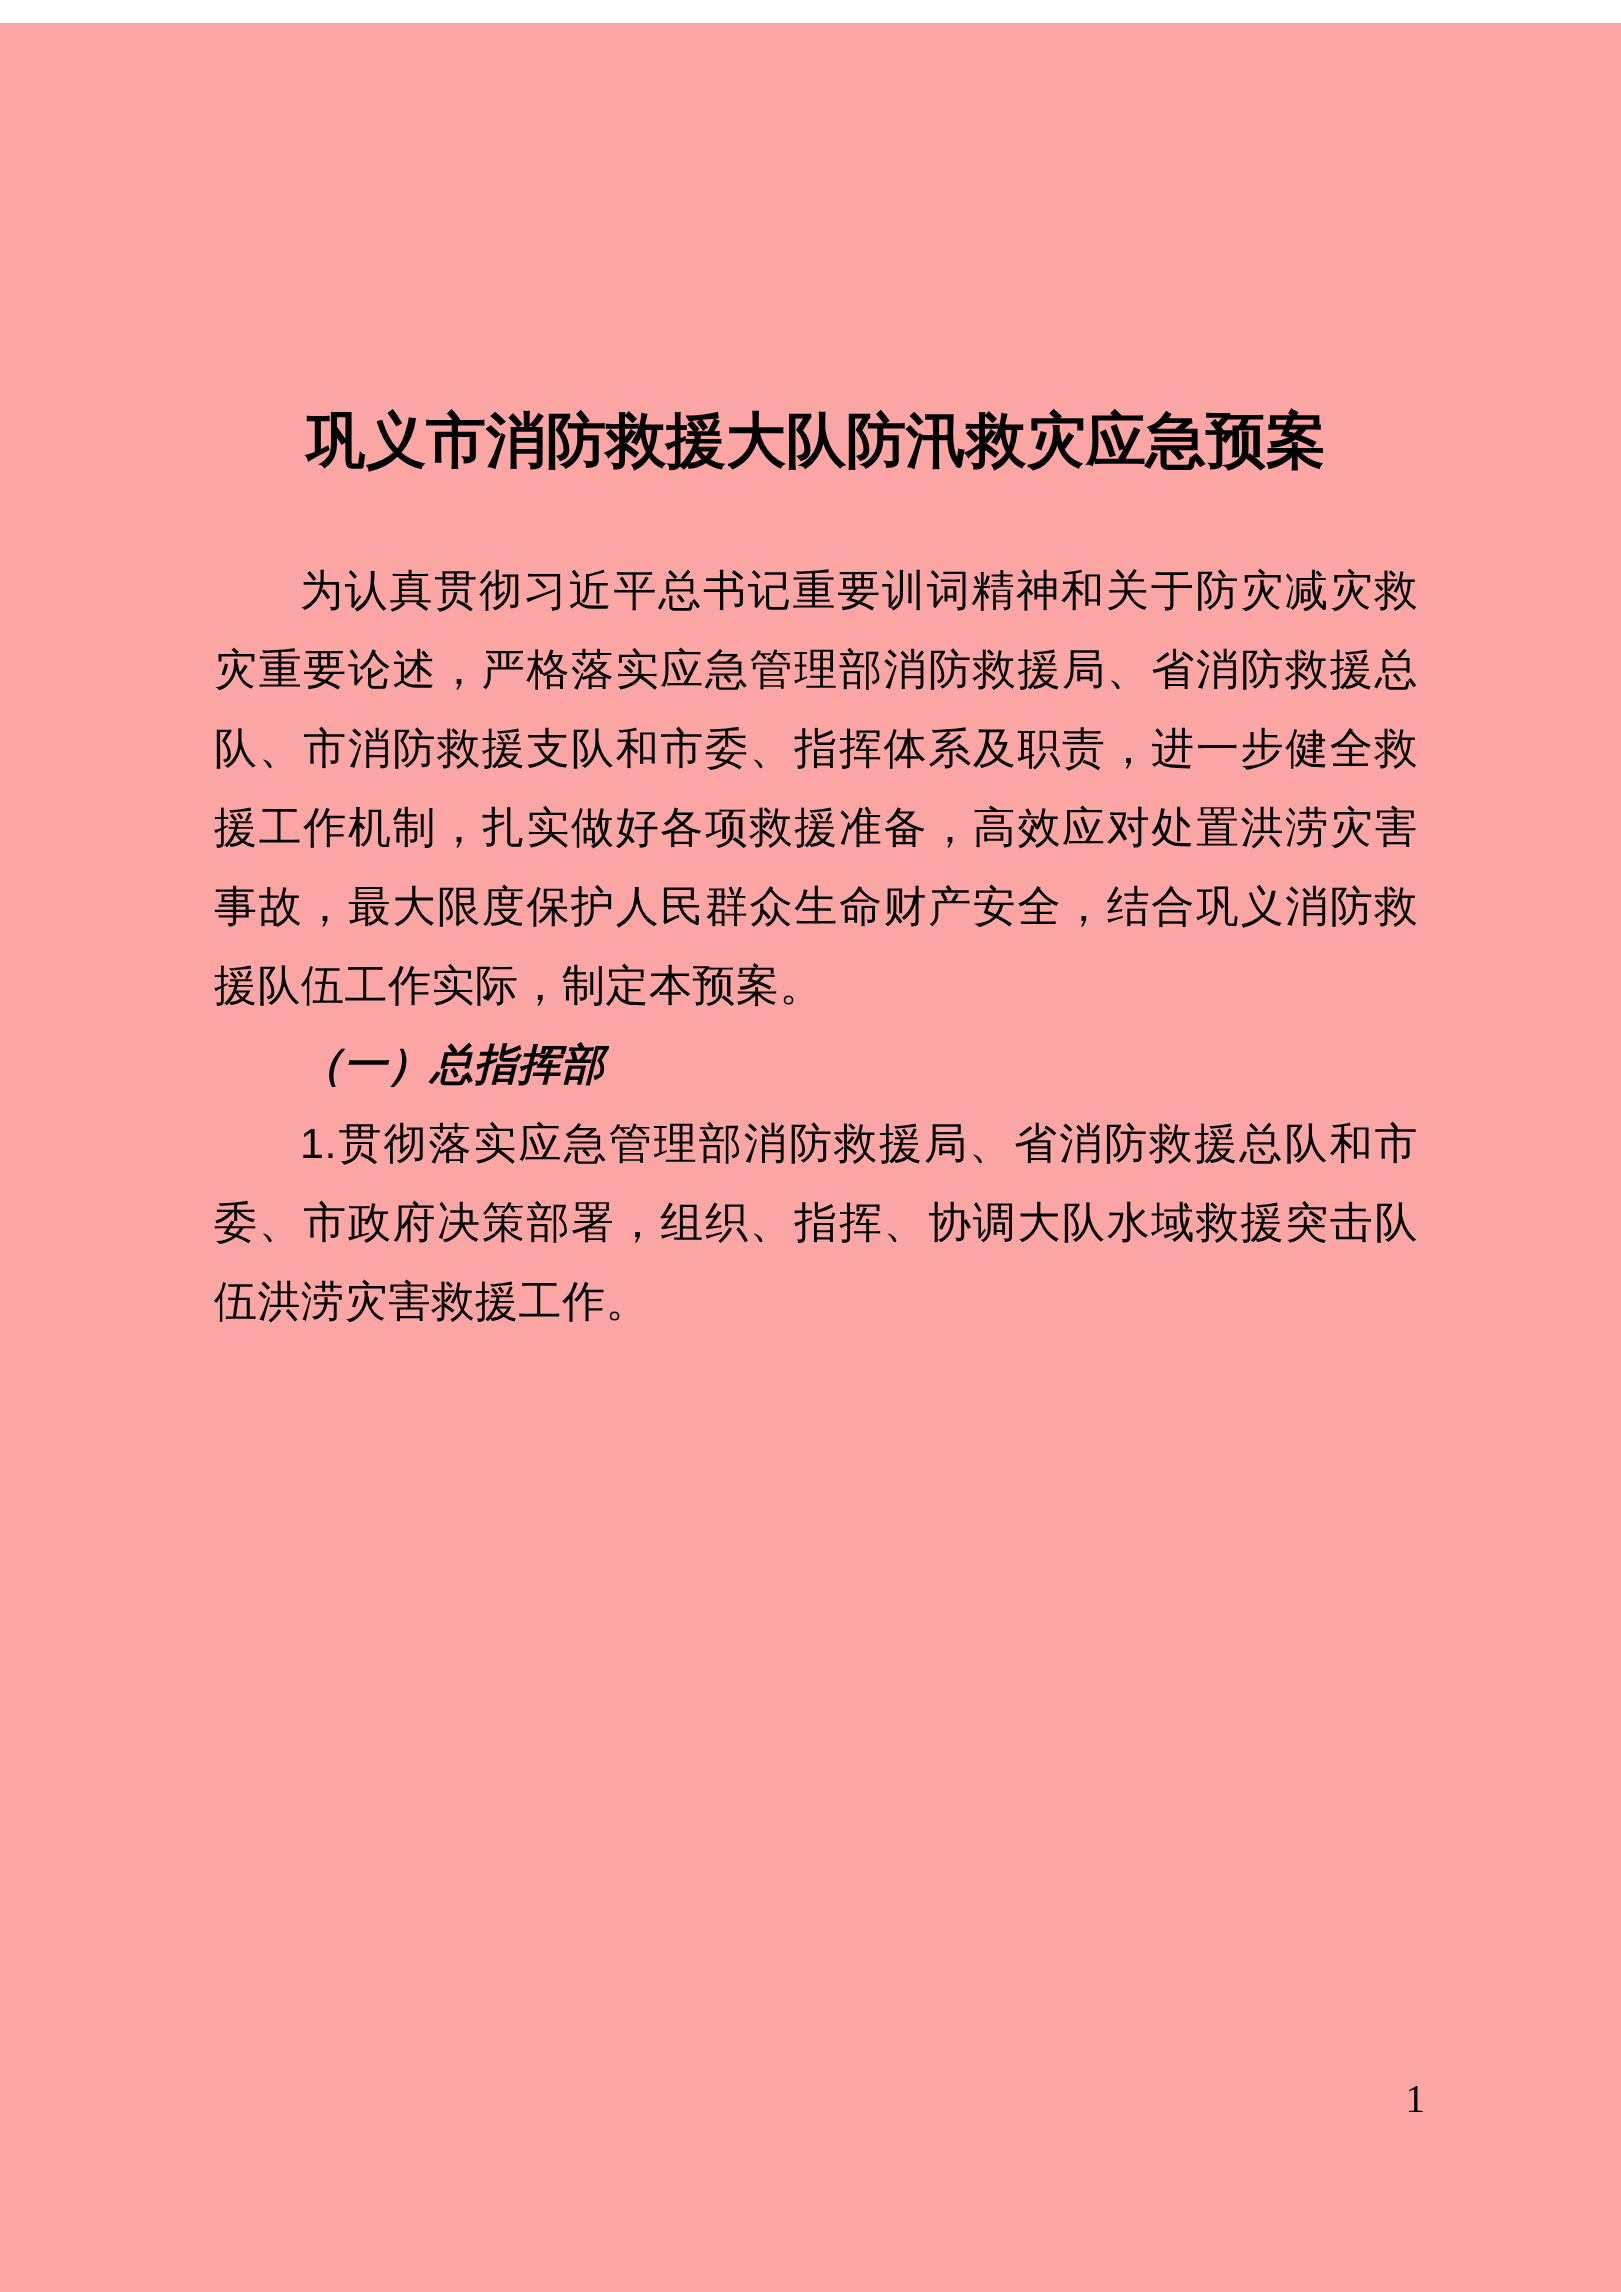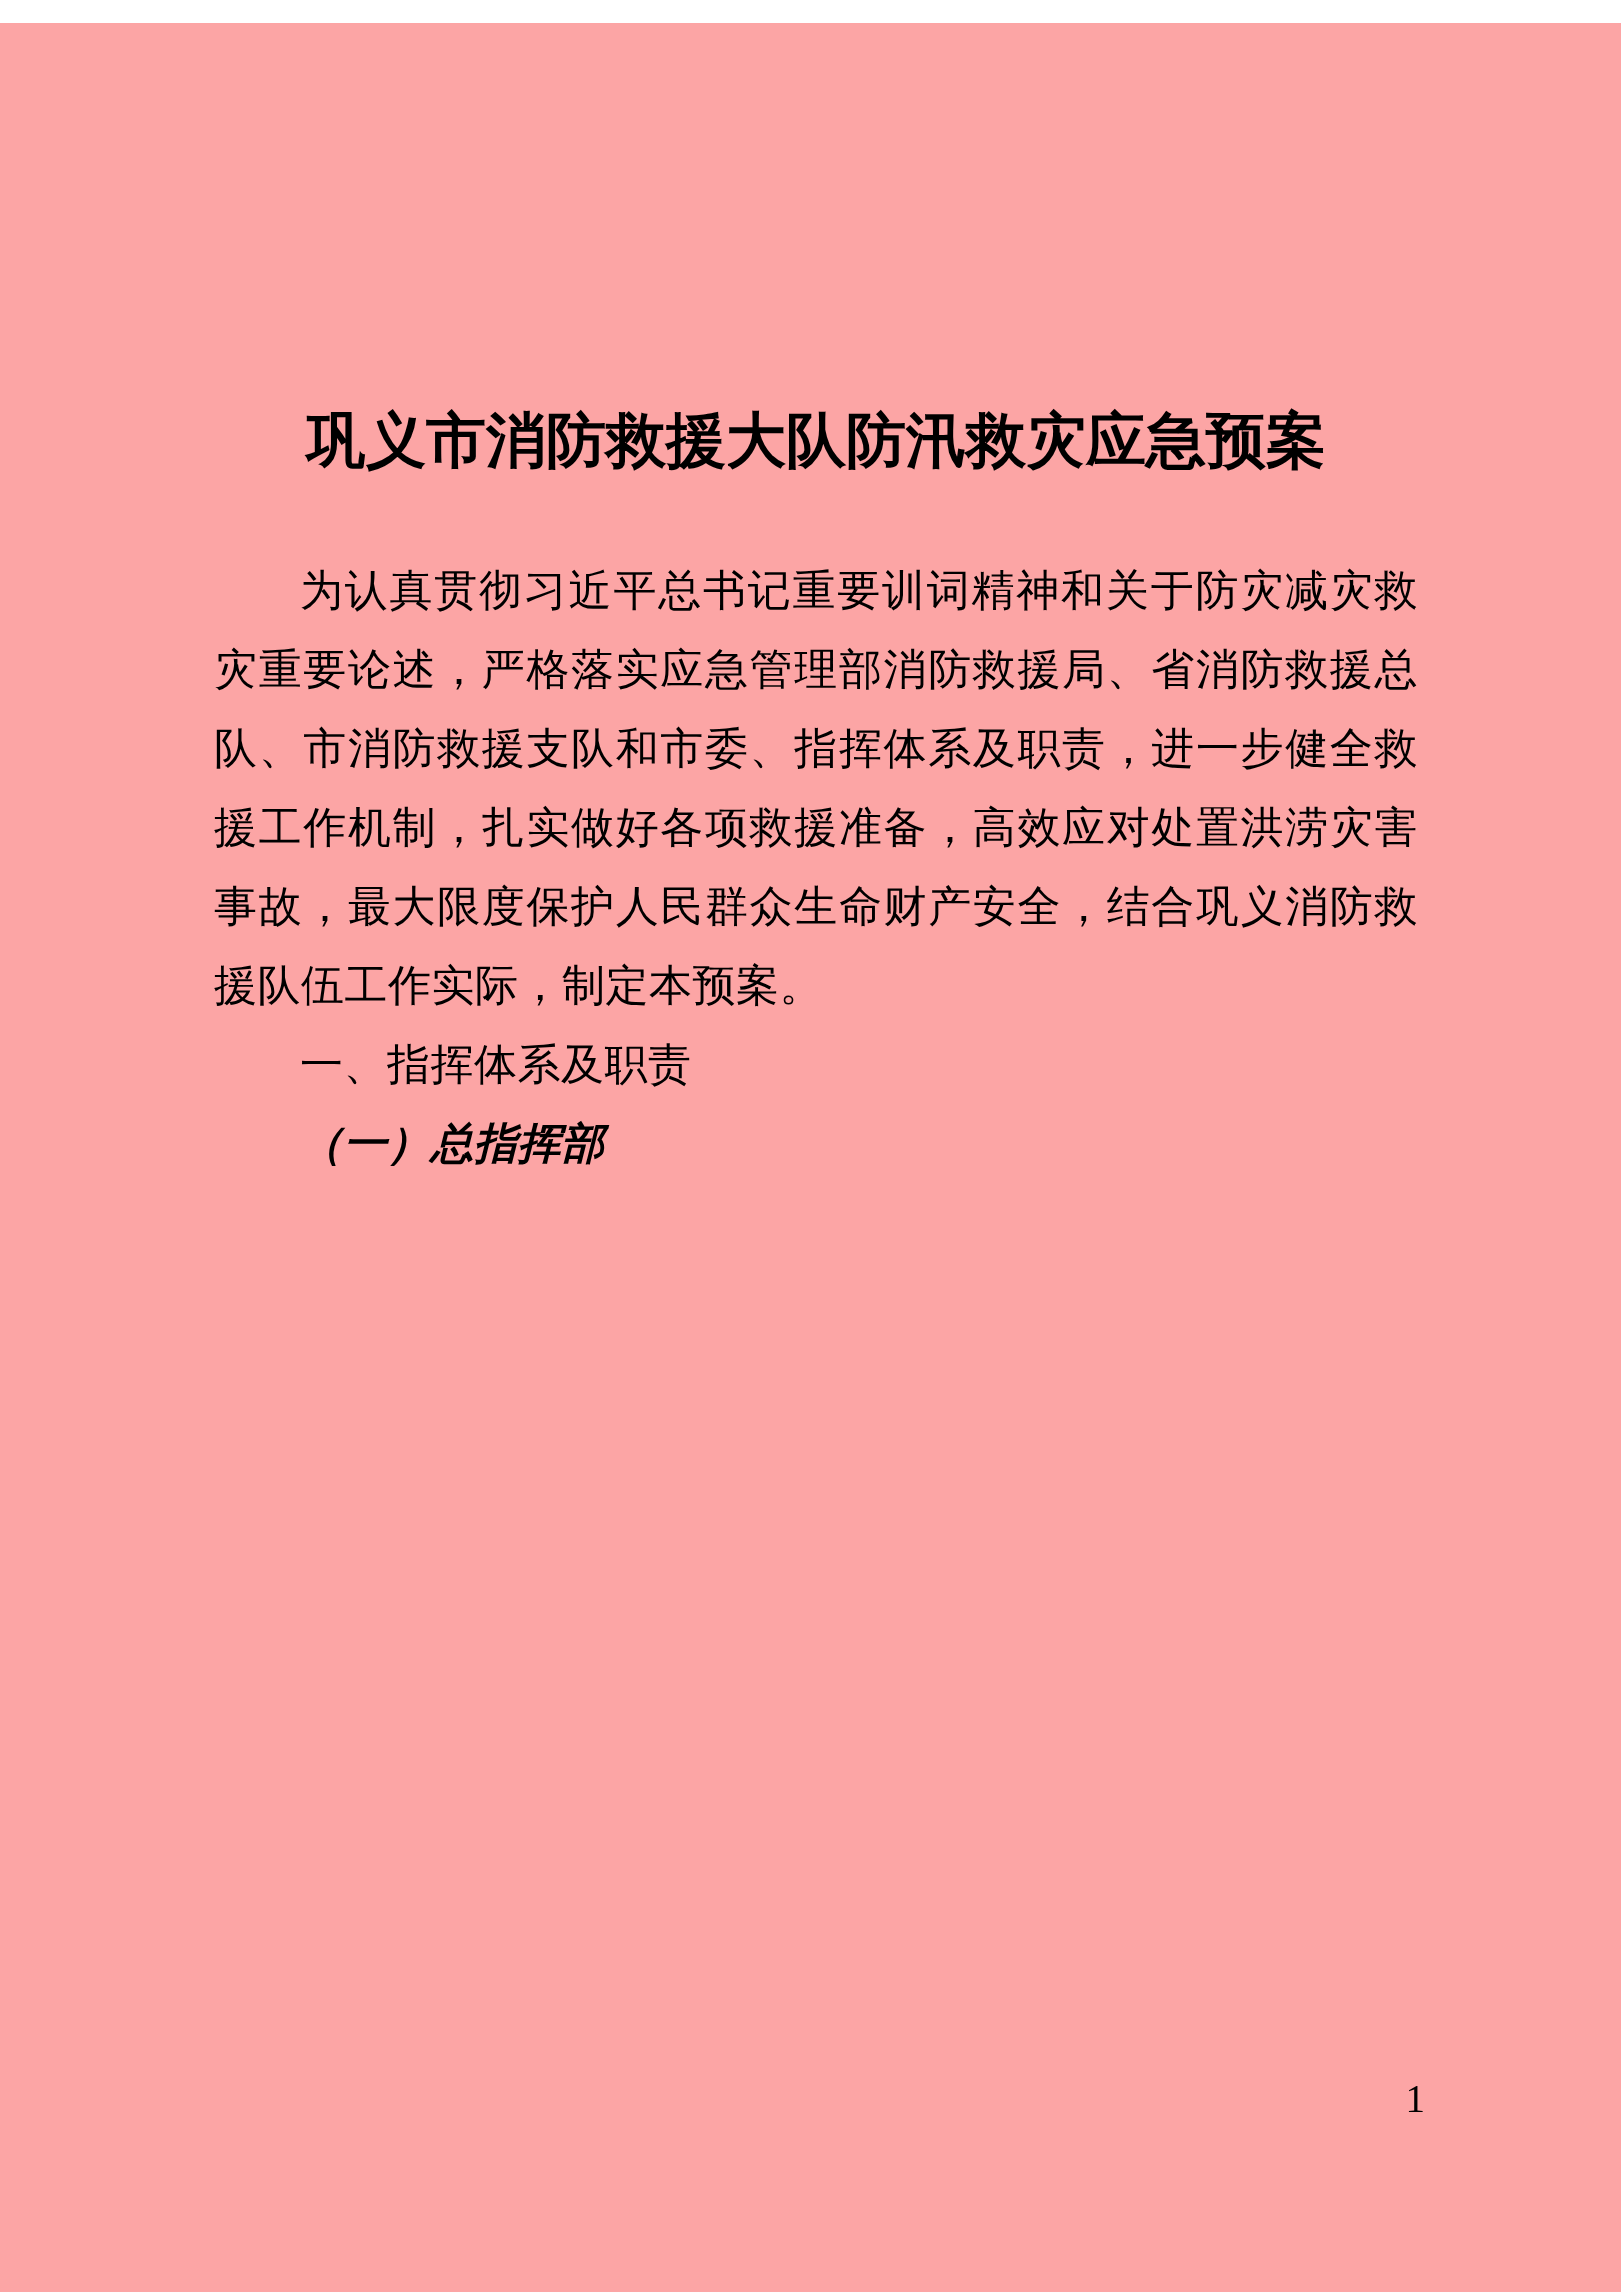--- a/index.html
+++ b/index.html
@@ -88,26 +88,26 @@
 <div id="page">
 
   <div id="content">
 
     <h1 class="doc-title">巩义市消防救援大队防汛救灾应急预案</h1>
 
     <div class="body-block">
 
       <p class="para indent">为认真贯彻习近平总书记重要训词精神和关于防灾减灾救灾重要论述，严格落实应急管理部消防救援局、省消防救援总队、市消防救援支队和市委、指挥体系及职责，进一步健全救援工作机制，扎实做好各项救援准备，高效应对处置洪涝灾害事故，最大限度保护人民群众生命财产安全，结合巩义消防救援队伍工作实际，制定本预案。</p>
 
-      <p class="heading">一、指挥体系及职责</p>
 
 
       <p class="subheading">（一）总指挥部</p>
 
 
+      <p class="para indent">1.贯彻落实应急管理部消防救援局、省消防救援总队和市委、市政府决策部署，组织、指挥、协调大队水域救援突击队伍洪涝灾害救援工作。</p>
 
     </div>
   </div>
 
   <div class="page-number">1</div>
 
 </div>
 
 
 </body></html>

